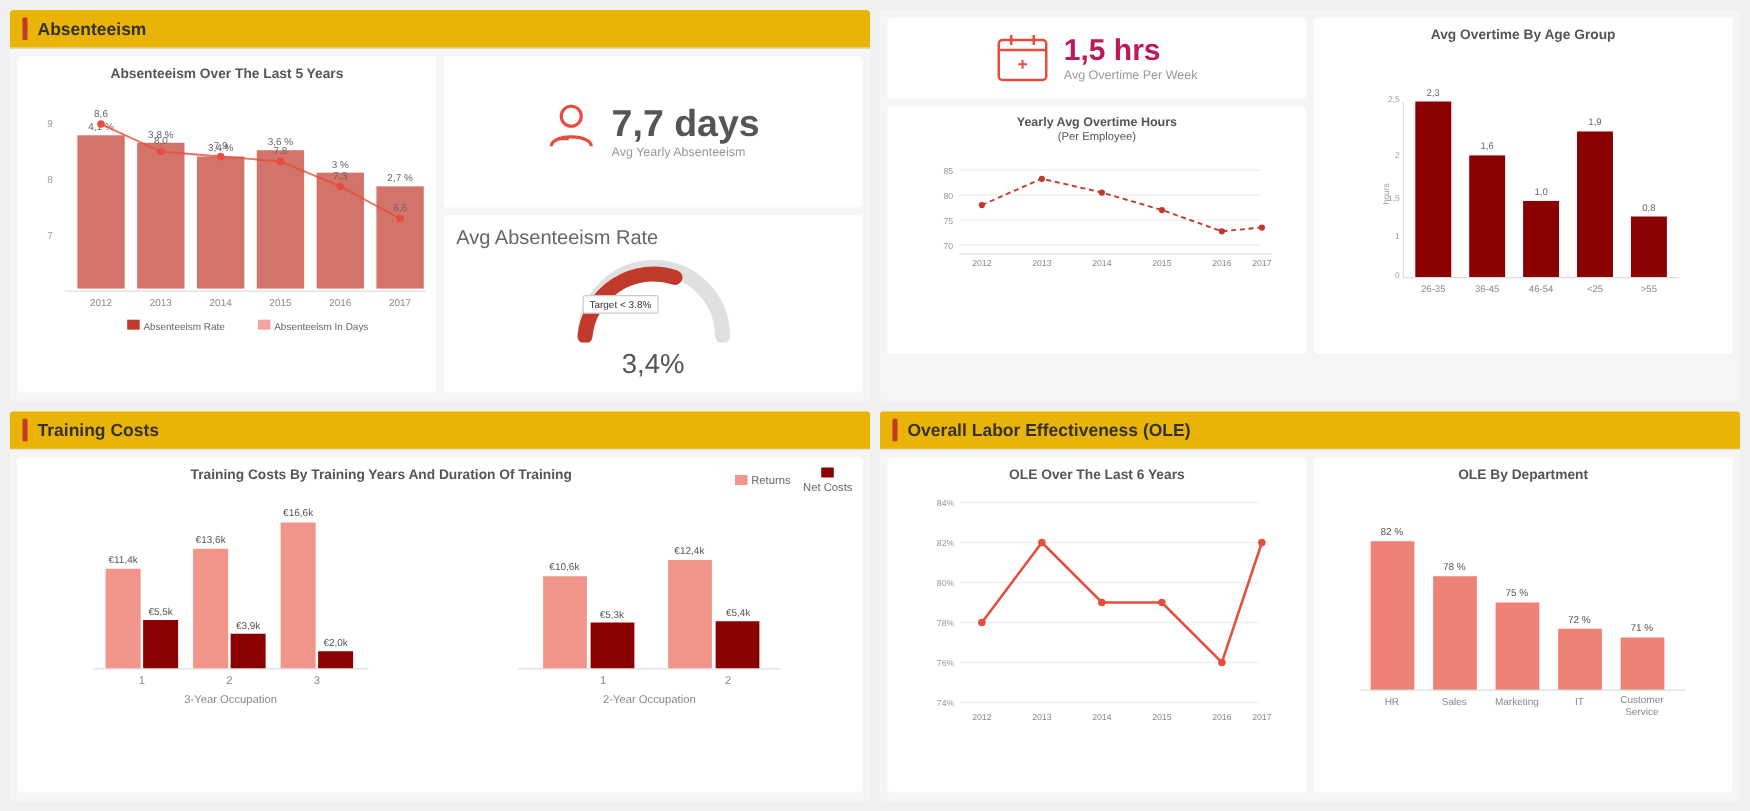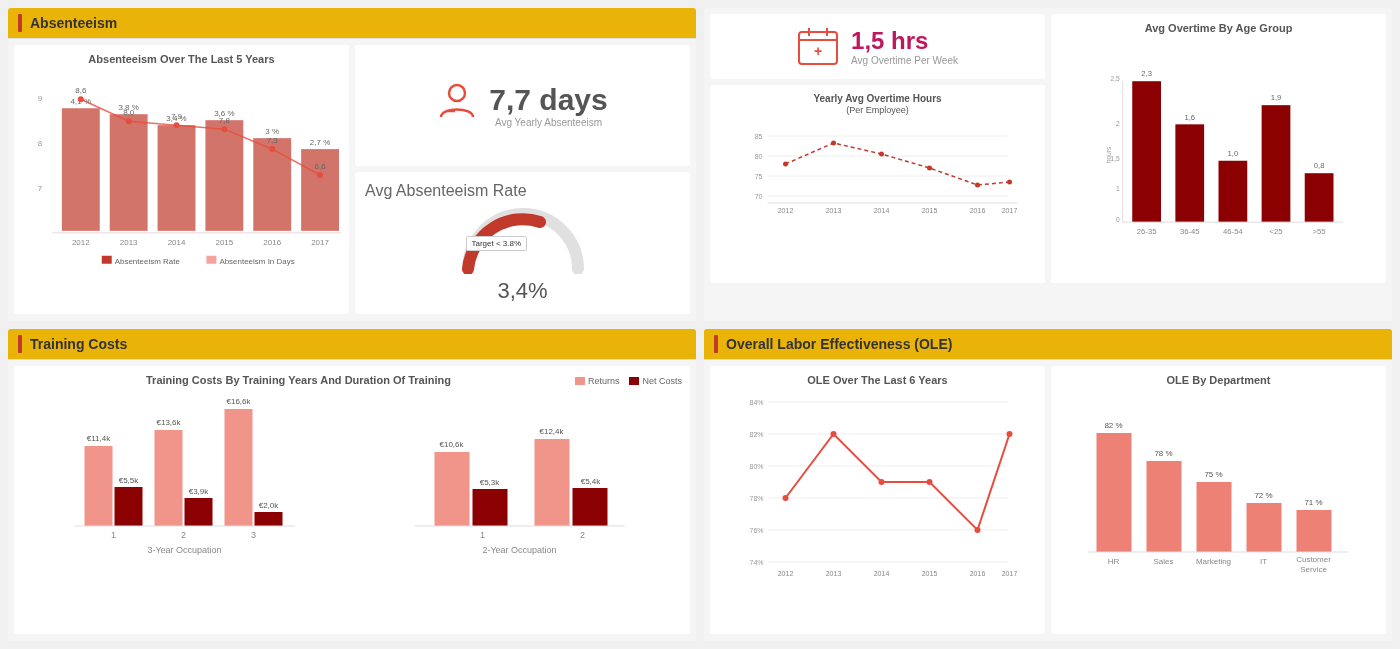--- a/index.html
+++ b/index.html
@@ -121,21 +121,21 @@
 
 <div class="dashboard">
 
   <div class="section">
     <div class="section-header">
       <div class="section-bar"></div>
       <span class="section-title">Absenteeism</span>
     </div>
     <div class="absenteeism-content">
 
-      <div class="card big-stat-card" style="display:flex;align-items:center;justify-content:center;background:white;border-radius:3px;padding:10px;text-align:center;">
+      <div class="card big-stat-card" style="display:flex;align-items:center;justify-content:center;background:white;border-radius:3px;padding:10px;">
         <div class="big-stat">
           <div style="color:#e74c3c;font-size:32px;">
             <svg width="40" height="36" viewBox="0 0 40 36">
               <circle cx="20" cy="10" r="8" fill="none" stroke="#e74c3c" stroke-width="2.5"></circle>
               <path d="M4 34 C4 24 36 24 36 34" fill="none" stroke="#e74c3c" stroke-width="2.5"></path>
               <line x1="10" y1="28" x2="18" y2="28" stroke="#e74c3c" stroke-width="2.5"></line>
             </svg>
           </div>
           <div>
             <div style="font-size:30px;font-weight:bold;color:#555;">7,7 days</div>
@@ -315,28 +315,28 @@
     </div>
   </div>
 
   <div class="section">
     <div class="section-header">
       <div class="section-bar"></div>
       <span class="section-title">Training Costs</span>
     </div>
     <div style="padding:6px;height:calc(100% - 32px);">
       <div style="background:white;border-radius:3px;padding:8px;height:100%;">
-        <div style="display:flex;justify-content:space-between;align-items:flex-end;">
+        <div style="display:flex;justify-content:space-between;align-items:flex-start;">
           <div style="font-size:11px;font-weight:bold;color:#555;text-align:center;flex:1;">Training Costs By Training Years And Duration Of Training</div>
           <div style="display:flex;gap:10px;font-size:9px;color:#666;">
             <div style="display:flex;align-items:center;gap:3px;">
               <div style="width:10px;height:8px;background:#e74c3c;opacity:0.6;"></div>
               <span>Returns</span>
             </div>
-            <div style="display:flex;align-items:center;gap:3px;">
+            <div style="display:flex;align-items:center;gap:3px;flex-direction:column;">
               <div style="width:10px;height:8px;background:#8B0000;"></div>
               <span>Net Costs</span>
             </div>
           </div>
         </div>
         <div style="display:grid;grid-template-columns:1fr 1fr;gap:10px;height:calc(100% - 24px);">
 
           <div>
             <svg width="100%" height="180" viewBox="0 0 250 180">
 

